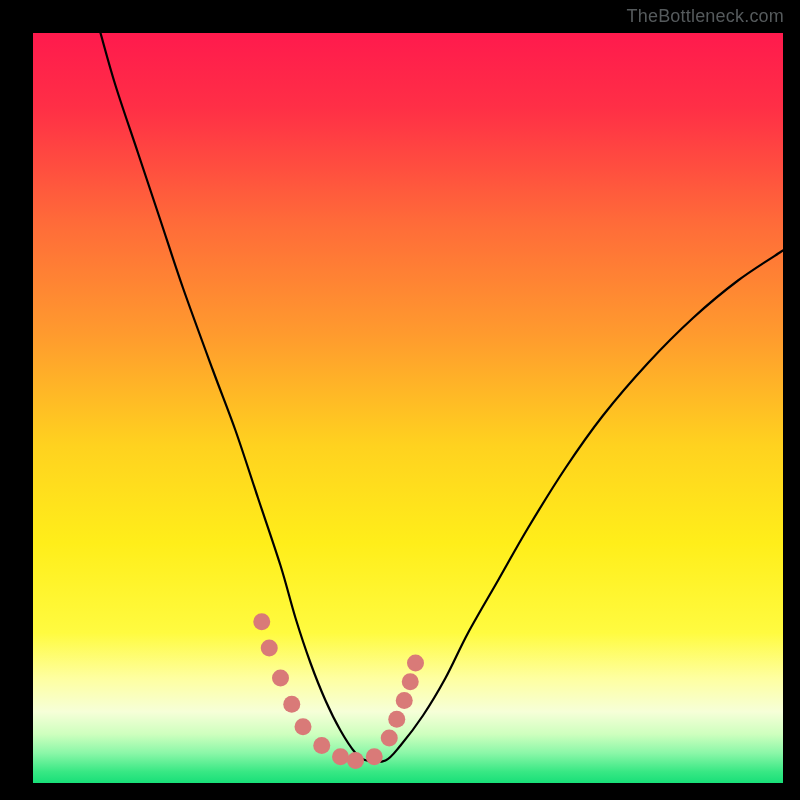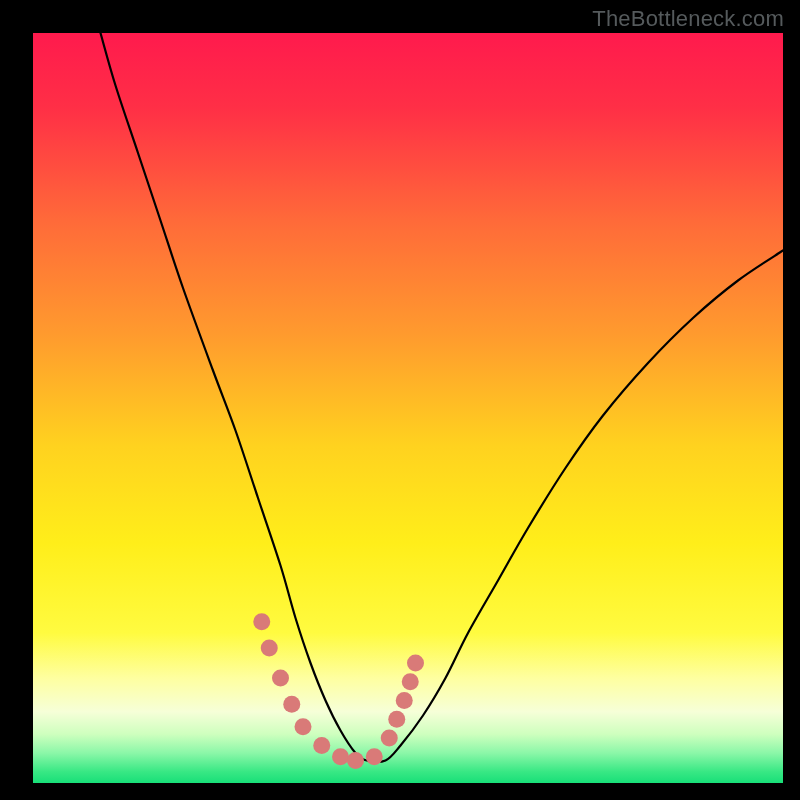--- a/index.html
+++ b/index.html
@@ -28,21 +28,21 @@
   }
   .gradient {
     position: absolute;
     inset: 0;
   }
   .watermark {
     position: absolute;
     top: 6px;
     right: 16px;
     color: #555a5c;
-    font-size: 22px;
+    font-size: 18px;
     letter-spacing: 0.2px;
     font-weight: 400;
   }
   svg.curve {
     position: absolute;
     inset: 0;
   }
 </style>
 </head>
 <body>

